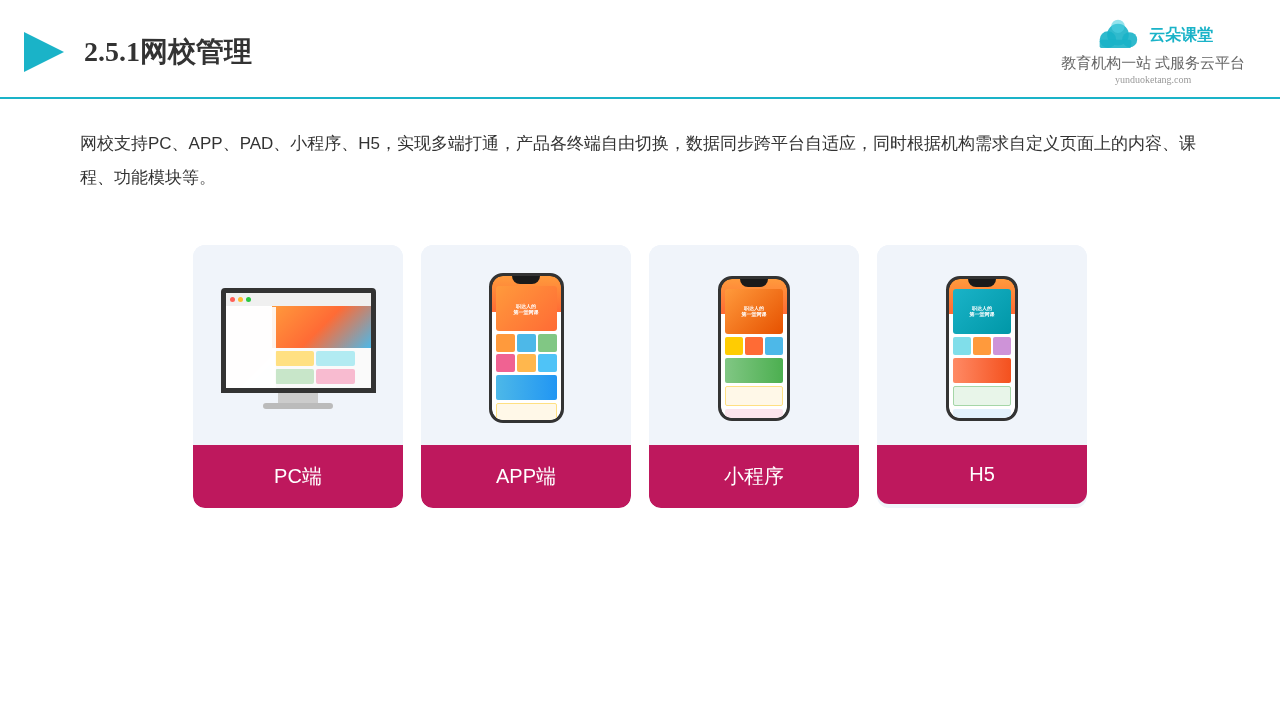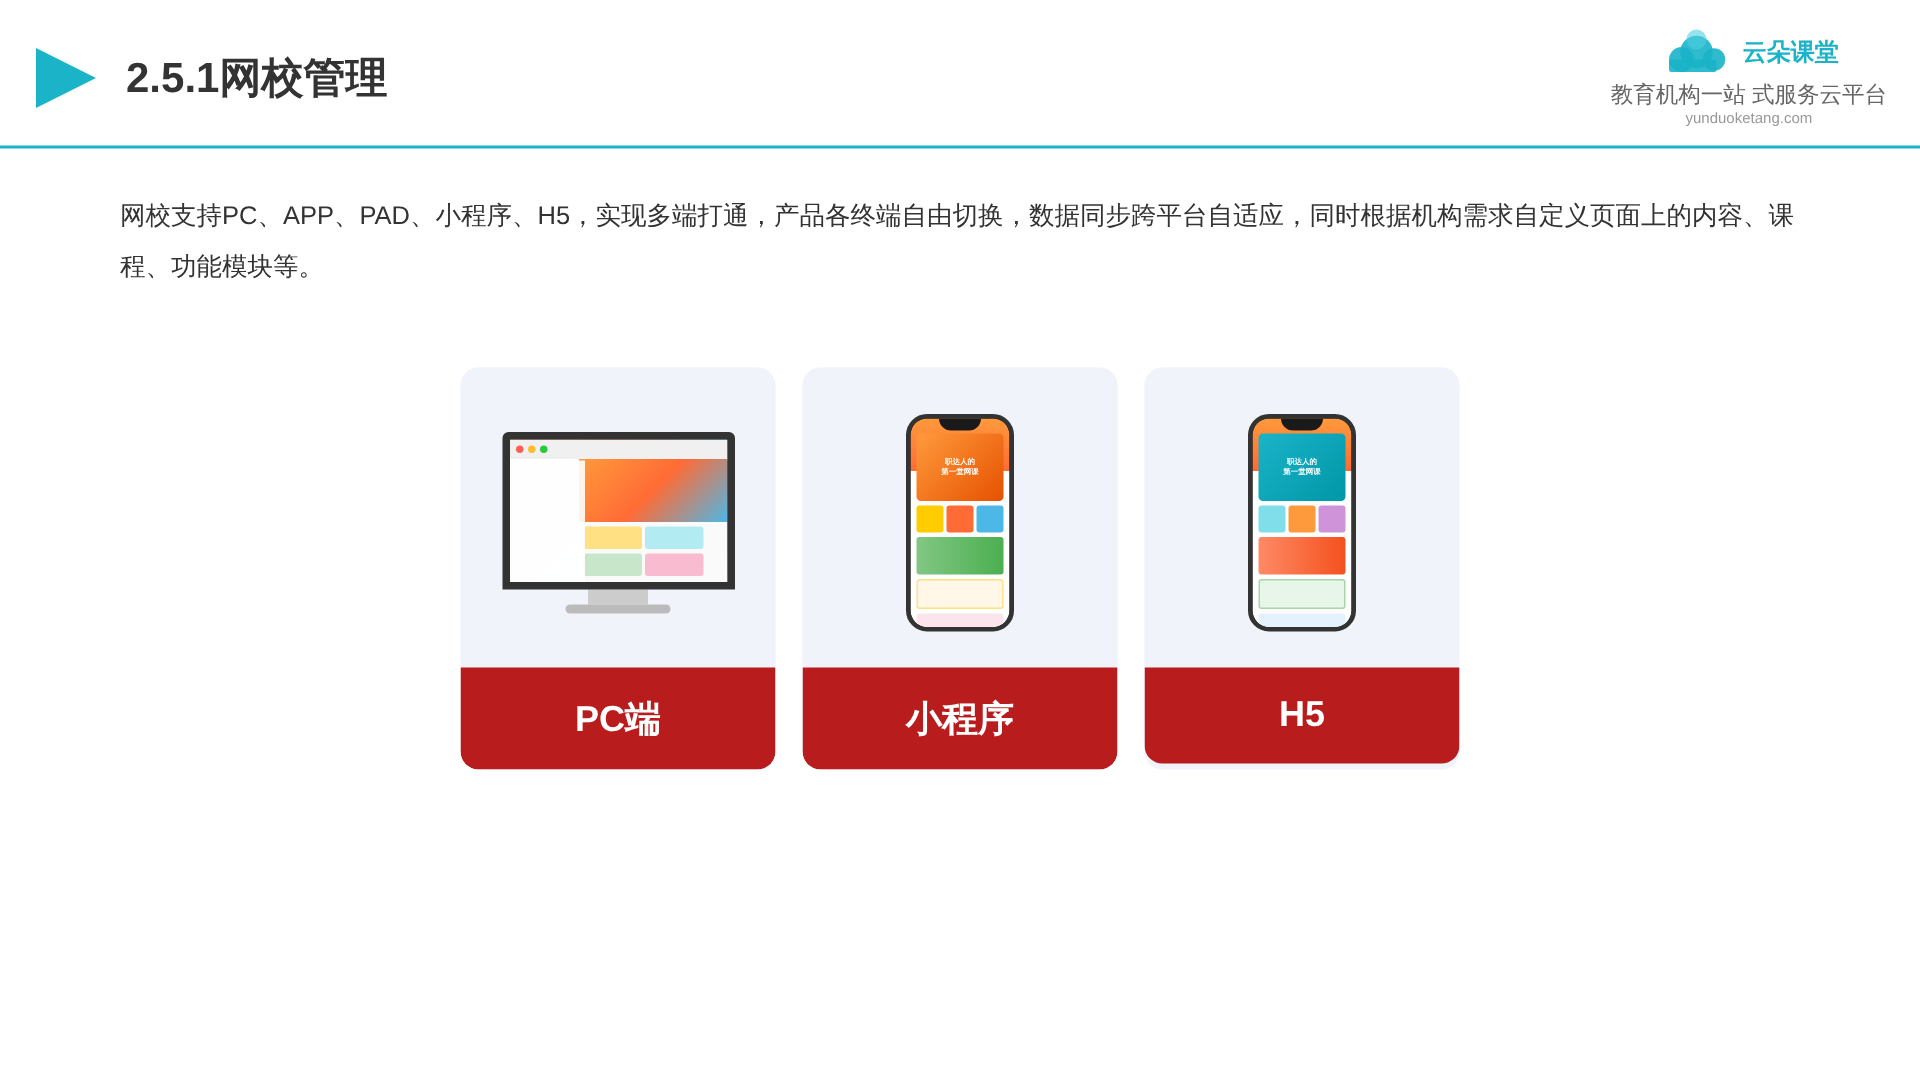--- a/index.html
+++ b/index.html
@@ -10,22 +10,23 @@
       font-family: 'Microsoft YaHei', 'PingFang SC', sans-serif;
       overflow: hidden;
       position: relative;
     }
 
     
     .header {
       display: flex;
       align-items: center;
       justify-content: space-between;
-      padding: 18px 22px 12px 20px;
+      padding: 18px 35px 12px 20px;
       border-bottom: 2px solid #1ab3c8;
+      font-family: Liberation Serif, serif;
     }
     .header-left {
       display: flex;
       align-items: center;
       gap: 16px;
     }
     .play-icon {
       width: 48px;
       height: 48px;
     }
@@ -89,24 +90,24 @@
       width: 100%;
       height: 200px;
       display: flex;
       align-items: center;
       justify-content: center;
       padding: 16px 10px 10px 10px;
       background: #f0f4fa;
     }
     .card-label {
       width: 100%;
-      background: #b91c1c;
+      background: #be185d;
       color: #fff;
-      font-size: 24px;
-      font-weight: 700;
+      font-size: 20px;
+      font-weight: 400;
       text-align: center;
       padding: 18px 0;
       border-radius: 0 0 12px 12px;
     }
 
     
     
     .pc-monitor {
       display: flex;
       flex-direction: column;
@@ -368,20 +369,44 @@
             </div>
           </div>
         </div>
         <div class="monitor-stand"></div>
         <div class="monitor-base"></div>
       </div>
     </div>
     <div class="card-label">PC端</div>
   </div>
 
+  <div class="card">
+    <div class="card-image-area">
+      <div class="phone-mockup">
+        <div class="phone-notch"></div>
+        <div class="phone-screen">
+          <div class="phone-screen-content">
+            <div class="phone-banner">职达人的<br>第一堂网课</div>
+            <div class="phone-grid">
+              <div class="phone-grid-item" style="background:#ff9a3c;"></div>
+              <div class="phone-grid-item" style="background:#4db8e8;"></div>
+              <div class="phone-grid-item" style="background:#81c784;"></div>
+              <div class="phone-grid-item" style="background:#f06292;"></div>
+              <div class="phone-grid-item" style="background:#ffb74d;"></div>
+              <div class="phone-grid-item" style="background:#4fc3f7;"></div>
+            </div>
+            <div class="phone-card"></div>
+            <div class="phone-card2"></div>
+
+          </div>
+        </div>
+      </div>
+    </div>
+    <div class="card-label">APP端</div>
+  </div>
 
 
   <div class="card">
     <div class="card-image-area">
       <div class="phone-mockup" style="width:72px;height:145px;">
         <div class="phone-notch"></div>
         <div class="phone-screen">
           <div class="phone-screen-content">
             <div class="phone-banner" style="background:linear-gradient(135deg,#ff9a3c,#e65100);">职达人的<br>第一堂网课</div>
             <div class="phone-grid">

